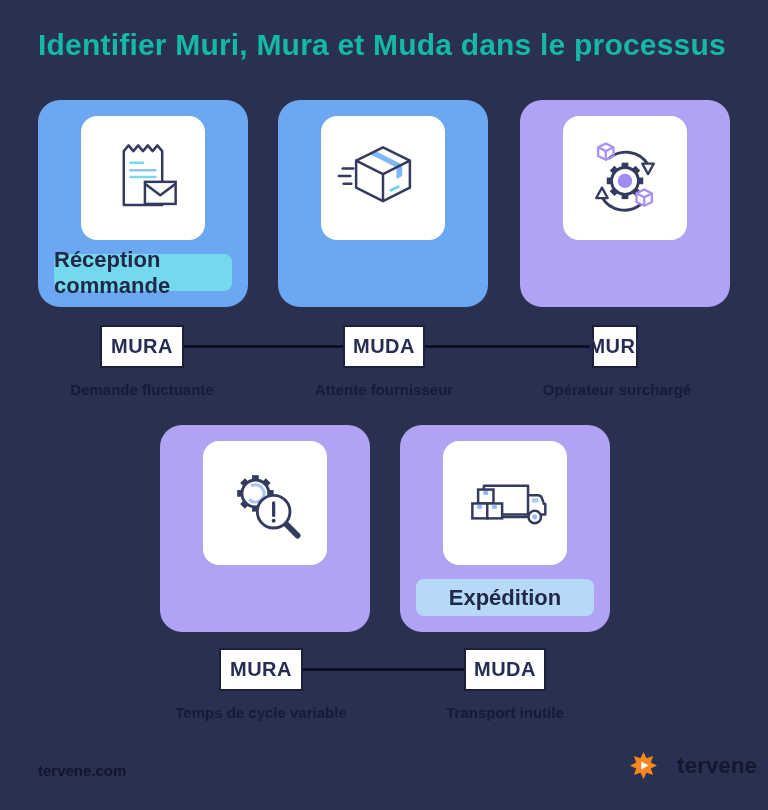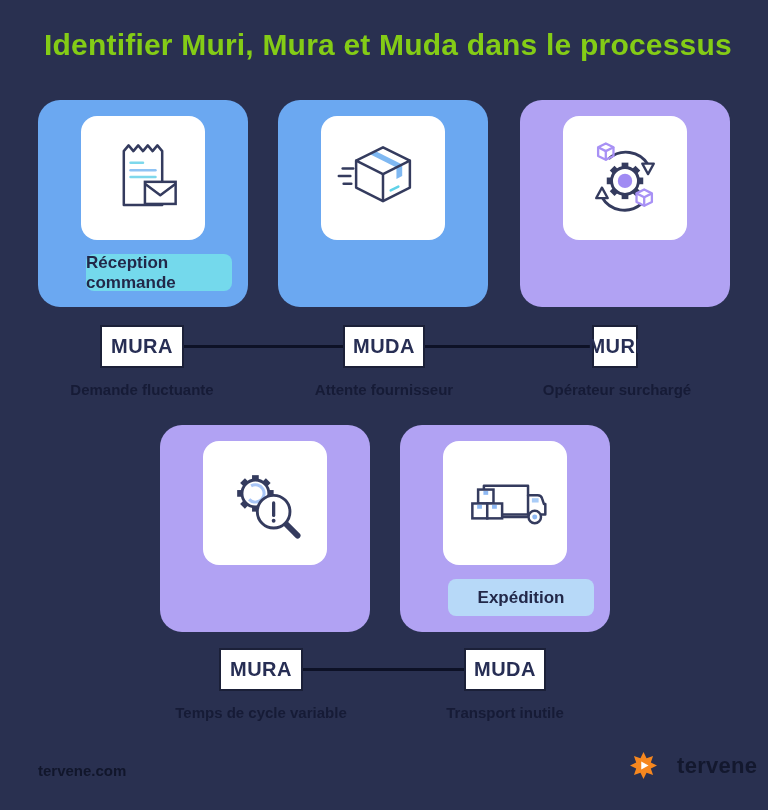--- a/index.html
+++ b/index.html
@@ -5,36 +5,36 @@
   * { margin:0; padding:0; box-sizing:border-box; }
   html,body { width:768px; height:810px; }
   body {
     position:relative;
     background:#293050;
     font-family:"Liberation Sans", sans-serif;
     overflow:hidden;
   }
   .title {
     position:absolute; left:38px; top:28px; width:700px;
-    font-size:30px; font-weight:bold; color:#84cc16; letter-spacing:.2px;margin-left:6px;
+    font-size:30px; font-weight:bold; color:#14b8a6; letter-spacing:.2px;
   }
   .card {
     position:absolute; width:210px; height:207px; border-radius:22px;
   }
   .card.blue   { background:#6ba8f1; }
   .card.purple { background:#b1a2f3; }
   .icon-box {
     position:absolute; left:50%; transform:translateX(-50%); top:16px;
     width:124px; height:124px; background:#ffffff; border-radius:16px;
     display:flex; align-items:center; justify-content:center;
   }
   .step-label {
     position:absolute; left:16px; right:16px; top:154px; height:37px;
     border-radius:8px; display:flex; align-items:center; justify-content:center;
-    font-size:17px; font-weight:bold; color:#222849;margin-left:32px;
+    font-size:22px; font-weight:bold; color:#222849;
   }
   .lbl-cyan    { background:#74d9ec; }
   .lbl-peri    { background:#c9d7fb; }
   .lbl-purple  { background:#c5b4f7; }
   .lbl-peri2   { background:#bfcdfa; }
   .lbl-ltblue  { background:#b7d9f8; }
   .connector {
     position:absolute; height:3px; background:#0d1126;
   }
   .waste-box {

